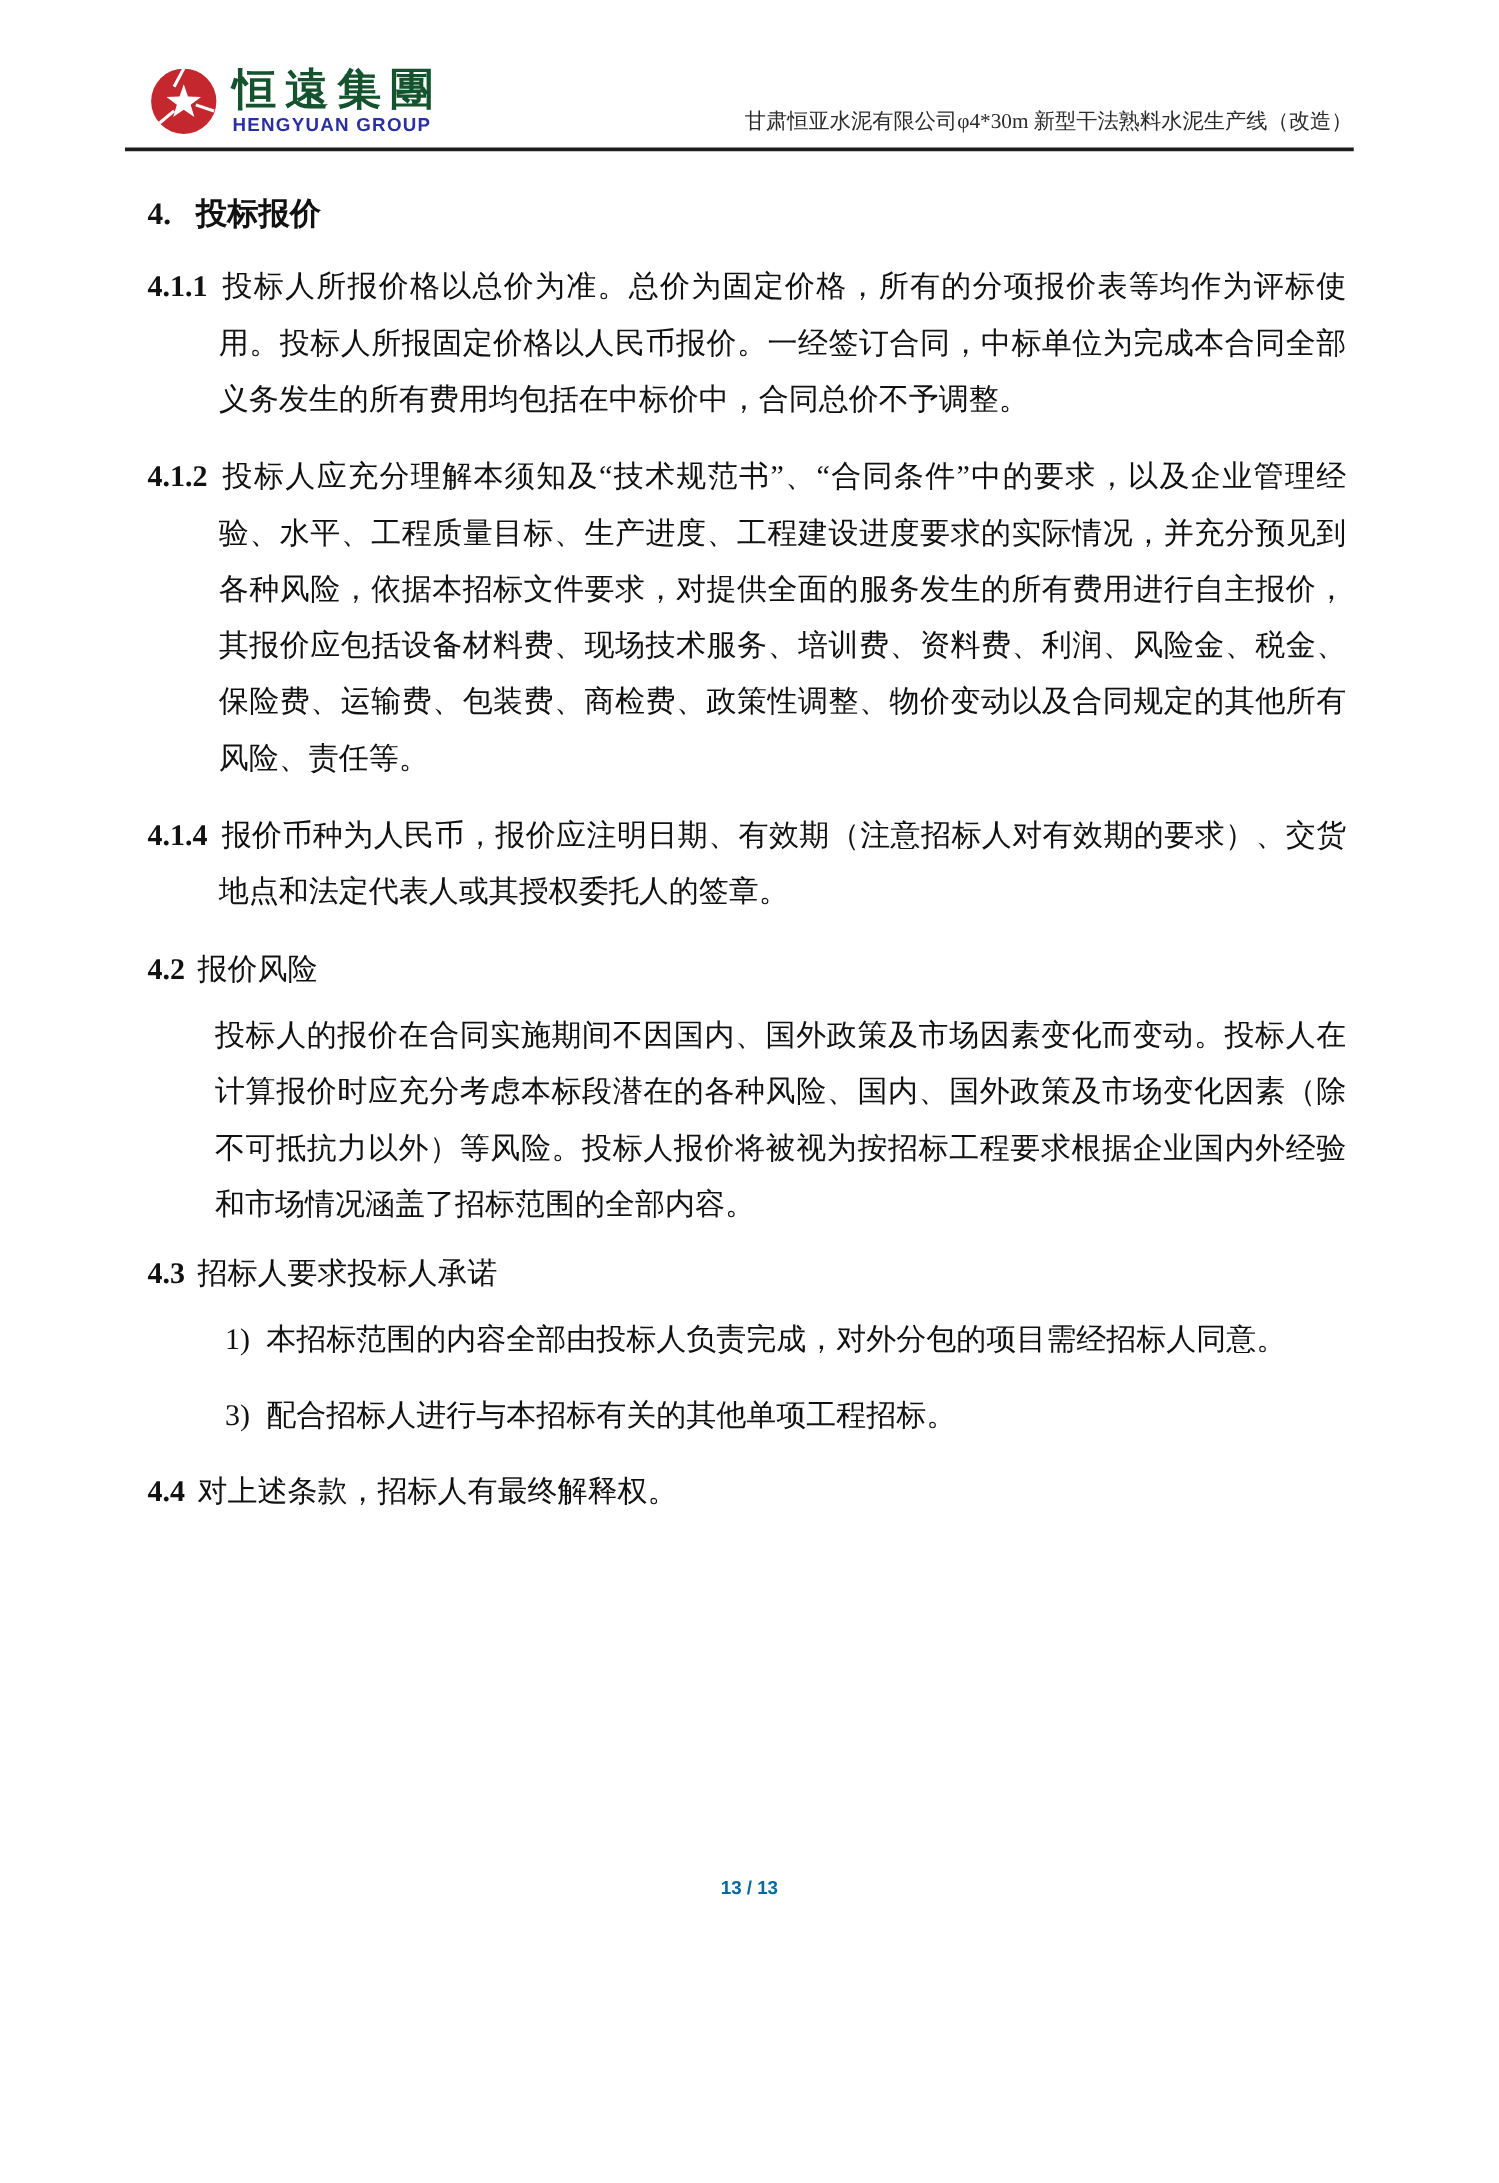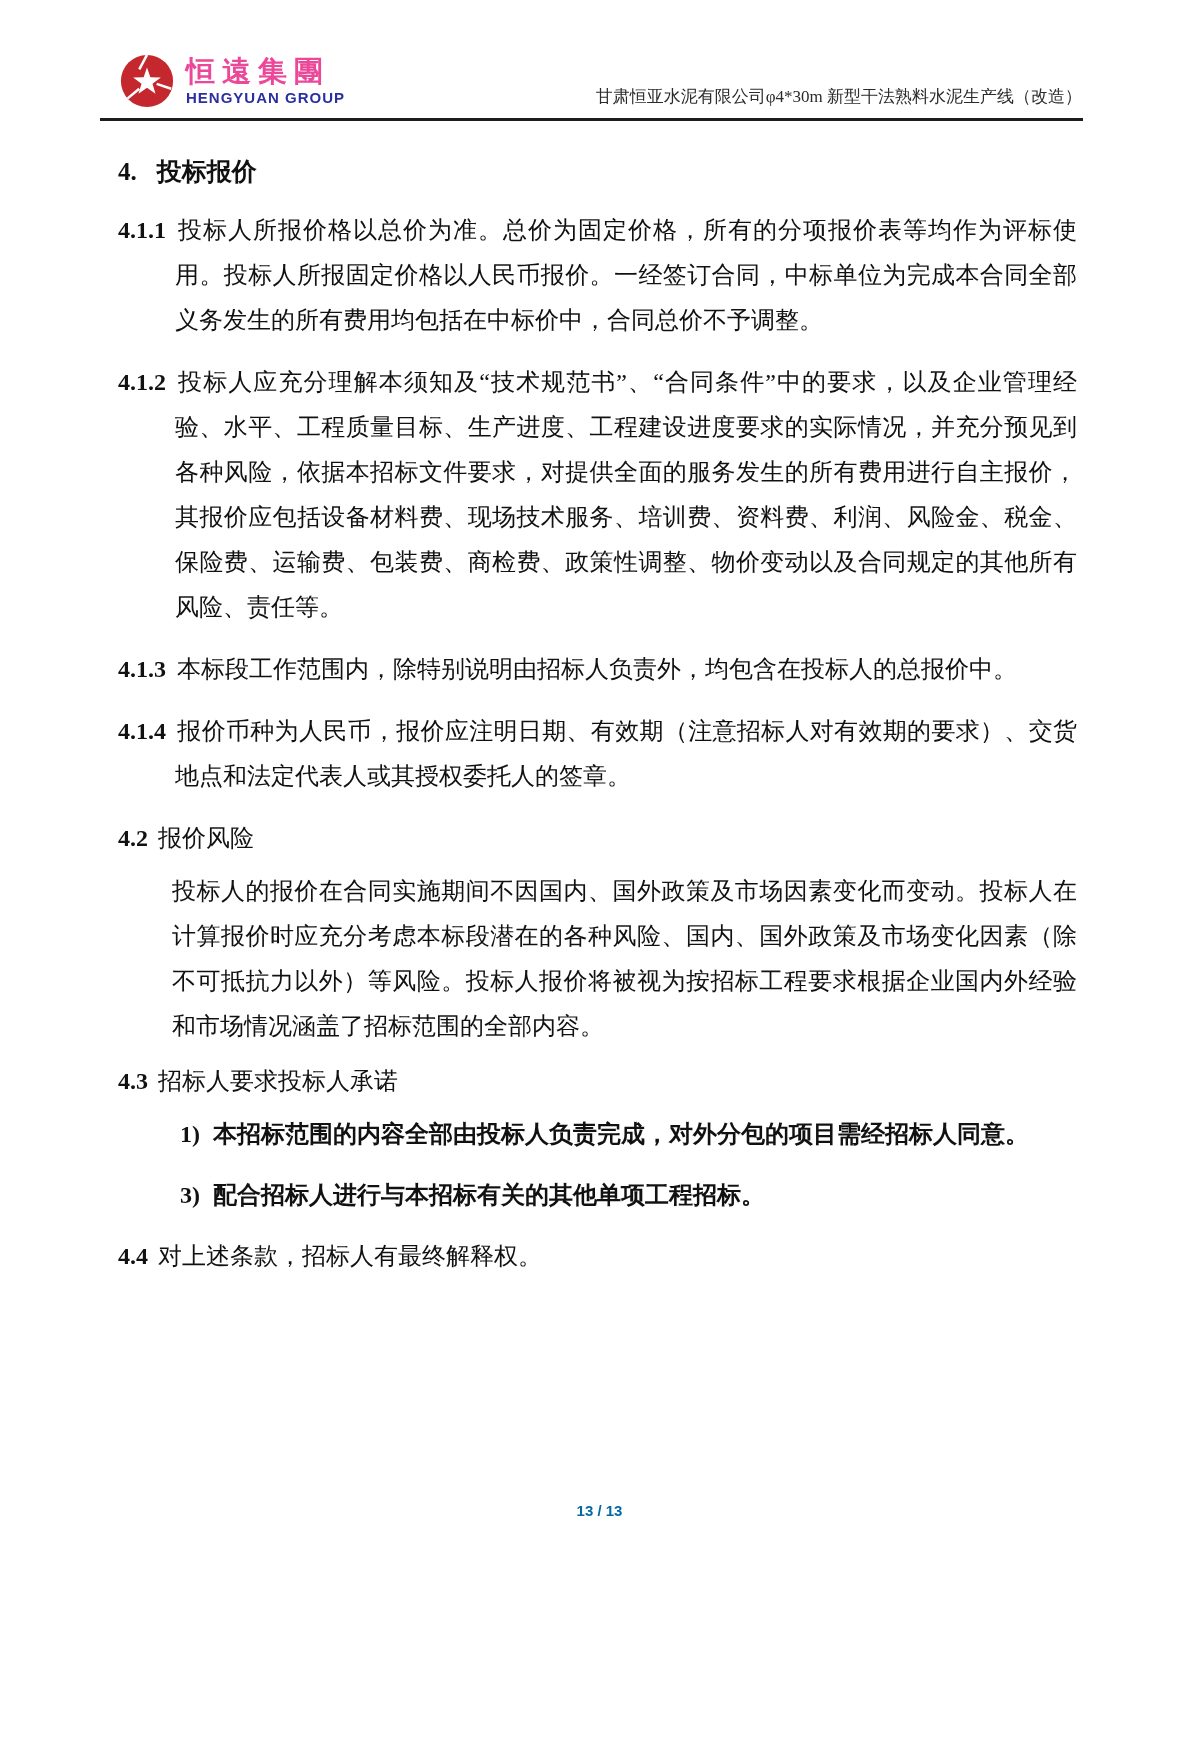--- a/index.html
+++ b/index.html
@@ -16,24 +16,24 @@
   .hdr {
     display: flex;
     justify-content: space-between;
     align-items: flex-end;
     padding: 52px 117px 8px 118px;
   }
   .logo { display: flex; align-items: center; gap: 10px; }
   .logo-emblem { width: 58px; height: 58px; flex: 0 0 auto; }
   .logo-text { display: flex; flex-direction: column; line-height: 1; }
   .logo-cn {
-    font-size: 29px;
+    font-size: 35px;
     font-weight: bold;
     letter-spacing: 7px;
-    color: #ec4899;
+    color: #14532d;
     font-family: "Liberation Serif", serif;
   }
   .logo-en {
     margin-top: 4px;
     font-size: 15px;
     font-weight: bold;
     letter-spacing: 1px;
     color: #2a2fa2;
     font-family: Liberation Sans, sans-serif;
   }
@@ -75,21 +75,20 @@
   .cnum { font-weight: bold; margin-right: 11px; }
   .sec-head { margin: 4px 0 8px; }
   .sec-head .cnum { margin-right: 10px; }
   .indent-block {
     margin: 0 0 10px 54px;
   }
   .list-item {
     margin: 0 0 16px;
     padding-left: 92px;
     text-indent: -30px;
-    font-weight: bold;
   }
   .marker { margin-right: 13px; }
   
   .ftr {
     position: absolute;
     left: 0;
     top: 1502px;
     width: 100%;
     text-align: center;
     font-size: 15px;
@@ -132,23 +131,20 @@
 
 
     <p class="clause">
       <span class="cnum">4.1.1</span><span>投标人所报价格以总价为准。总价为固定价格，所有的分项报价表等均作为评标使用。投标人所报固定价格以人民币报价。一经签订合同，中标单位为完成本合同全部义务发生的所有费用均包括在中标价中，合同总价不予调整。</span>
     </p>
 
     <p class="clause">
       <span class="cnum">4.1.2</span><span>投标人应充分理解本须知及“技术规范书”、“合同条件”中的要求，以及企业管理经验、水平、工程质量目标、生产进度、工程建设进度要求的实际情况，并充分预见到各种风险，依据本招标文件要求，对提供全面的服务发生的所有费用进行自主报价，其报价应包括设备材料费、现场技术服务、培训费、资料费、利润、风险金、税金、保险费、运输费、包装费、商检费、政策性调整、物价变动以及合同规定的其他所有风险、责任等。</span>
     </p>
 
-    <p class="clause">
-      <span class="cnum">4.1.3</span><span>本标段工作范围内，除特别说明由招标人负责外，均包含在投标人的总报价中。</span>
-    </p>
 
     <p class="clause">
       <span class="cnum">4.1.4</span><span>报价币种为人民币，报价应注明日期、有效期（注意招标人对有效期的要求）、交货地点和法定代表人或其授权委托人的签章。</span>
     </p>
 
     <p class="sec-head">
       <span class="cnum">4.2</span><span>报价风险</span>
     </p>
 
     <div class="indent-block">投标人的报价在合同实施期间不因国内、国外政策及市场因素变化而变动。投标人在计算报价时应充分考虑本标段潜在的各种风险、国内、国外政策及市场变化因素（除不可抵抗力以外）等风险。投标人报价将被视为按招标工程要求根据企业国内外经验和市场情况涵盖了招标范围的全部内容。</div>

